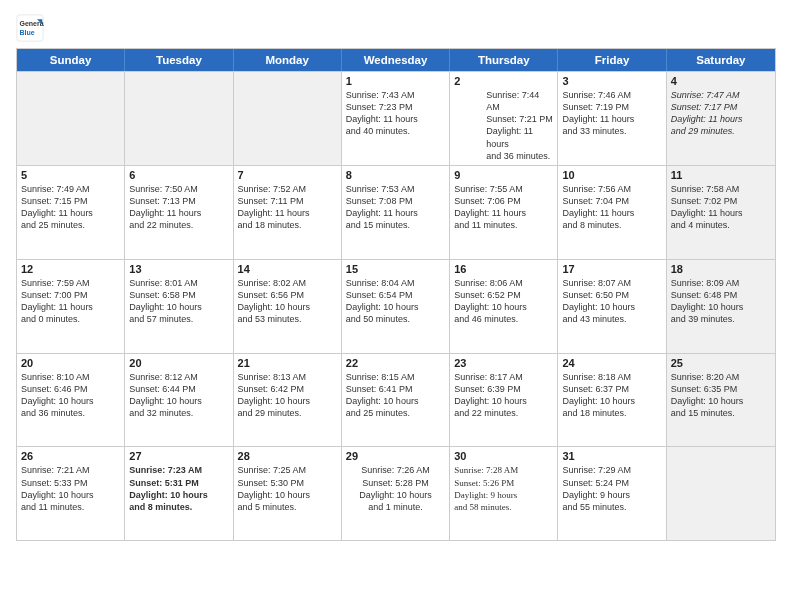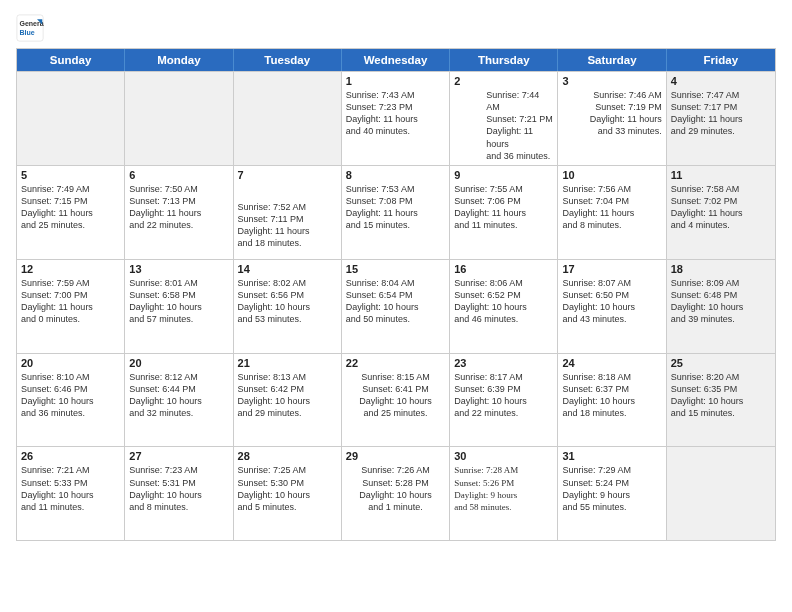--- a/index.html
+++ b/index.html
@@ -116,26 +116,26 @@
     </div>
     <div class="title-block">
       <div class="month-title"></div>
       <div class="location"></div>
     </div>
   </div>
 
   <div class="calendar">
     <div class="cal-header" id="cal-header">
         <div class="cal-header-cell">Sunday</div>
+        <div class="cal-header-cell">Tuesday</div>
         <div class="cal-header-cell">Monday</div>
-        <div class="cal-header-cell">Tuesday</div>
         <div class="cal-header-cell">Wednesday</div>
         <div class="cal-header-cell">Thursday</div>
+        <div class="cal-header-cell">Friday</div>
         <div class="cal-header-cell">Saturday</div>
-        <div class="cal-header-cell">Friday</div>
       </div>
     <div class="cal-body" id="cal-body">
         <div class="cal-row">
           <div class="cal-cell shaded empty"></div>
           <div class="cal-cell shaded empty"></div>
           <div class="cal-cell shaded empty"></div>
           <div class="cal-cell">
             <div class="day-num">1</div>
             <div class="cell-text" style="white-space: pre-line;">Sunrise: 7:43 AM
 Sunset: 7:23 PM
@@ -144,28 +144,28 @@
           </div>
           <div class="cal-cell">
             <div class="day-num">2</div>
             <div class="cell-text" style="white-space: pre-line; margin-left: 32px;">Sunrise: 7:44 AM
 Sunset: 7:21 PM
 Daylight: 11 hours
 and 36 minutes.</div>
           </div>
           <div class="cal-cell">
             <div class="day-num">3</div>
-            <div class="cell-text" style="white-space: pre-line; text-align: right;">Sunrise: 7:46 AM
+            <div class="cell-text" style="white-space: pre-line;">Sunrise: 7:46 AM
 Sunset: 7:19 PM
 Daylight: 11 hours
 and 33 minutes.</div>
           </div>
           <div class="cal-cell shaded">
             <div class="day-num">4</div>
-            <div class="cell-text" style="white-space: pre-line;">Sunrise: 7:47 AM
+            <div class="cell-text" style="white-space: pre-line; font-style: italic;">Sunrise: 7:47 AM
 Sunset: 7:17 PM
 Daylight: 11 hours
 and 29 minutes.</div>
           </div>
         </div>
         <div class="cal-row">
           <div class="cal-cell">
             <div class="day-num">5</div>
             <div class="cell-text" style="white-space: pre-line;">Sunrise: 7:49 AM
 Sunset: 7:15 PM
@@ -174,21 +174,21 @@
           </div>
           <div class="cal-cell">
             <div class="day-num">6</div>
             <div class="cell-text" style="white-space: pre-line;">Sunrise: 7:50 AM
 Sunset: 7:13 PM
 Daylight: 11 hours
 and 22 minutes.</div>
           </div>
           <div class="cal-cell">
             <div class="day-num">7</div>
-            <div class="cell-text" style="white-space: pre-line; margin-top: 18px;">Sunrise: 7:52 AM
+            <div class="cell-text" style="white-space: pre-line;">Sunrise: 7:52 AM
 Sunset: 7:11 PM
 Daylight: 11 hours
 and 18 minutes.</div>
           </div>
           <div class="cal-cell">
             <div class="day-num">8</div>
             <div class="cell-text" style="white-space: pre-line;">Sunrise: 7:53 AM
 Sunset: 7:08 PM
 Daylight: 11 hours
 and 15 minutes.</div>
@@ -283,21 +283,21 @@
           </div>
           <div class="cal-cell">
             <div class="day-num">21</div>
             <div class="cell-text" style="white-space: pre-line;">Sunrise: 8:13 AM
 Sunset: 6:42 PM
 Daylight: 10 hours
 and 29 minutes.</div>
           </div>
           <div class="cal-cell">
             <div class="day-num">22</div>
-            <div class="cell-text" style="white-space: pre-line; text-align: center;">Sunrise: 8:15 AM
+            <div class="cell-text" style="white-space: pre-line;">Sunrise: 8:15 AM
 Sunset: 6:41 PM
 Daylight: 10 hours
 and 25 minutes.</div>
           </div>
           <div class="cal-cell">
             <div class="day-num">23</div>
             <div class="cell-text" style="white-space: pre-line;">Sunrise: 8:17 AM
 Sunset: 6:39 PM
 Daylight: 10 hours
 and 22 minutes.</div>
@@ -320,21 +320,21 @@
         <div class="cal-row">
           <div class="cal-cell">
             <div class="day-num">26</div>
             <div class="cell-text" style="white-space: pre-line;">Sunrise: 7:21 AM
 Sunset: 5:33 PM
 Daylight: 10 hours
 and 11 minutes.</div>
           </div>
           <div class="cal-cell">
             <div class="day-num">27</div>
-            <div class="cell-text" style="white-space: pre-line;">Sunrise: 7:23 AM
+            <div class="cell-text" style="white-space: pre-line; font-weight: bold;">Sunrise: 7:23 AM
 Sunset: 5:31 PM
 Daylight: 10 hours
 and 8 minutes.</div>
           </div>
           <div class="cal-cell">
             <div class="day-num">28</div>
             <div class="cell-text" style="white-space: pre-line;">Sunrise: 7:25 AM
 Sunset: 5:30 PM
 Daylight: 10 hours
 and 5 minutes.</div>

